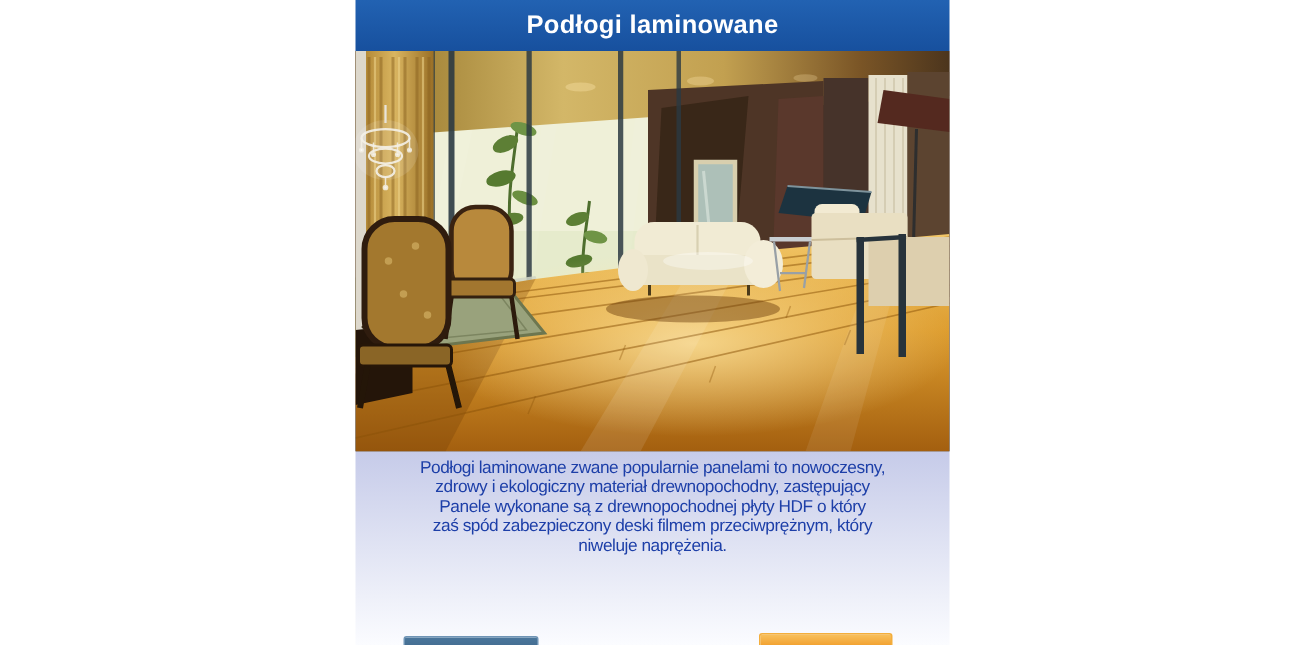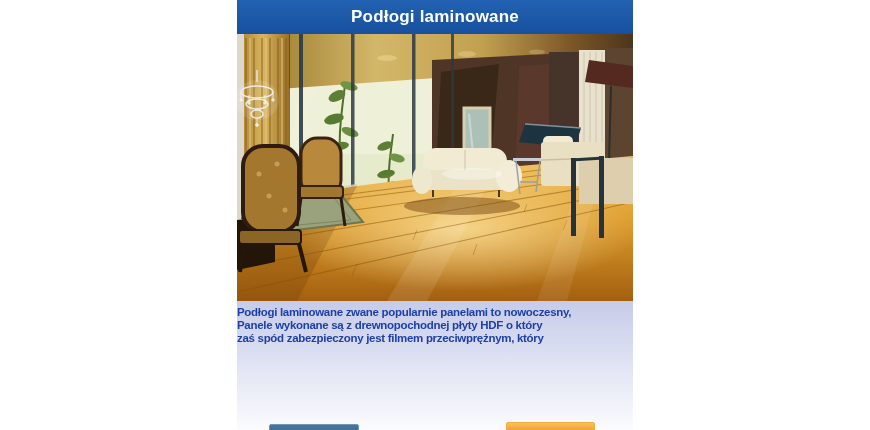--- a/index.html
+++ b/index.html
@@ -6,22 +6,22 @@
   .canvas{position:relative;width:870px;height:430px;background:#ffffff;overflow:hidden;
           font-family:"Liberation Sans",sans-serif;}
   .column{position:absolute;left:237px;top:0;width:396px;height:430px;}
   .header{height:34px;background:linear-gradient(#2262b2,#17509e);
           display:flex;align-items:center;justify-content:center;}
   .header h1{margin:12px;color:#ffffff;font-size:17px;font-weight:bold;letter-spacing:.2px;}
   .photo{height:267px;overflow:hidden;background:#46311f;}
   .photo svg{display:block;}
   .article{height:129px;background:linear-gradient(#c6cbe9,#eef0f9 75%,#fbfcff);
            padding-top:5px;box-sizing:border-box;}
-  .article .line{margin:0;text-align:left;color:#1d3fa8;font-size:11.5px;line-height:13px;
-                 font-weight:bold;letter-spacing:-.3px;white-space:nowrap;}
+  .article .line{margin:0;text-align:center;color:#1d3fa8;font-size:11.5px;line-height:13px;
+                 font-weight:normal;letter-spacing:-.3px;white-space:nowrap;}
   .btn{position:absolute;border-radius:2px;cursor:pointer;}
   .btn-left{left:32px;top:424px;width:88px;height:20px;
             background:linear-gradient(#4a769b,#35587a);border:1px solid #6f94b5;}
   .btn-right{left:269px;top:422px;width:87px;height:20px;
              background:linear-gradient(#f8c05c,#f09a26 45%,#e98d13);border:1px solid #f3ae3c;}
 </style>
 </head>
 <body>
 
 <div class="canvas">
@@ -222,21 +222,23 @@
           <rect x="342" y="124" width="54" height="46" fill="#ddcfae"></rect>
           <rect x="334" y="124" width="5" height="78" fill="#27333b"></rect>
           <rect x="362" y="122" width="5" height="82" fill="#27333b"></rect>
           <path d="M334,126 L367,124" stroke="#27333b" stroke-width="3"></path>
         </g>
       </svg>
     </div>
 
     <div class="article">
       <p class="line">Podłogi laminowane zwane popularnie panelami to nowoczesny,</p>
+      <p class="line">zdrowy i ekologiczny materiał drewnopochodny, zastępujący</p>
       <p class="line">Panele wykonane są z drewnopochodnej płyty HDF o który</p>
-      <p class="line">zaś spód zabezpieczony jest filmem przeciwprężnym, który</p>
+      <p class="line">zaś spód zabezpieczony deski filmem przeciwprężnym, który</p>
+      <p class="line">niweluje naprężenia.</p>
     </div>
 
     <div class="btn btn-left"></div>
     <div class="btn btn-right"></div>
 
   </div>
 </div>
 
 </body></html>

